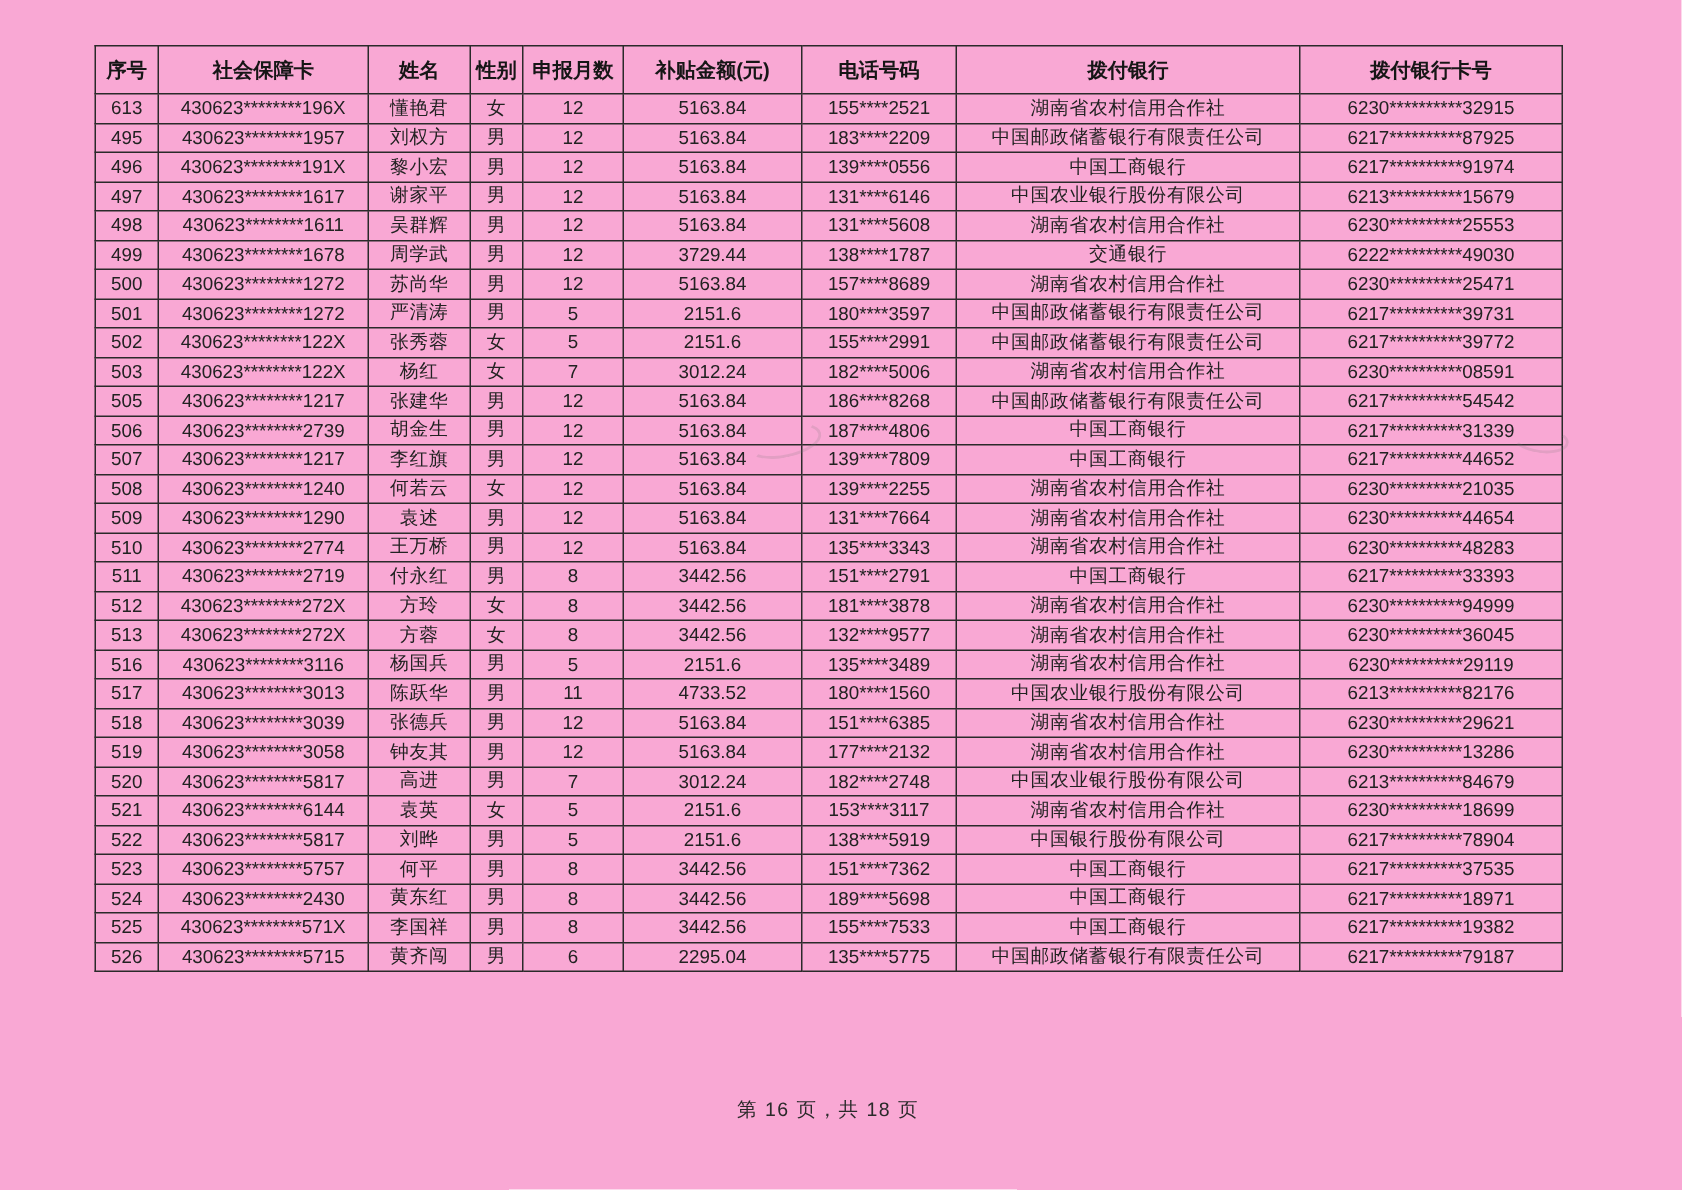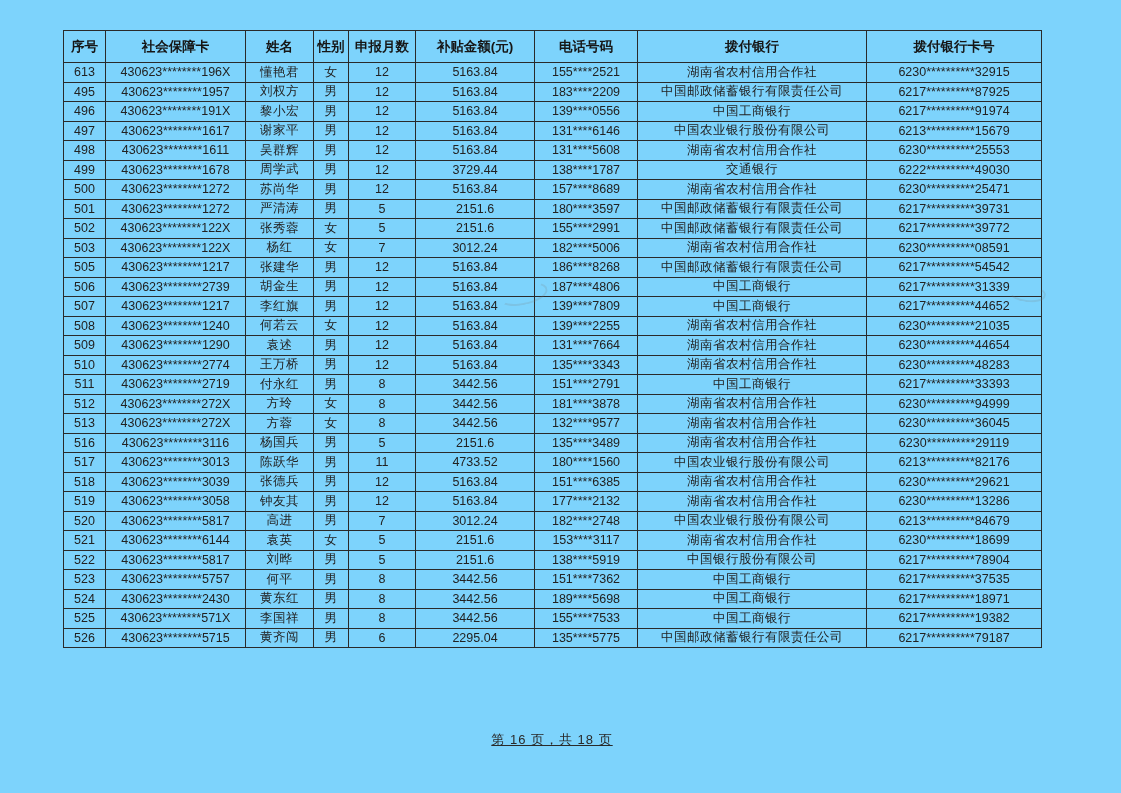--- a/index.html
+++ b/index.html
@@ -6,21 +6,21 @@
     margin: 0;
     padding: 0;
     background: #ffffff;
     font-family: "Liberation Sans", "DejaVu Sans", sans-serif;
     color: #1c1c1c;
   }
   .page {
     position: relative;
     width: 1121px;
     height: 793px;
-    background: #7dd3fc;
+    background: #f9a8d4;
     overflow: hidden;
   }
   .table-wrap {
     position: absolute;
     left: 63px;
     top: 30px;
     width: 978px;
   }
   table.records {
     border-collapse: collapse;
@@ -52,21 +52,20 @@
   }
   .footer {
     position: absolute;
     top: 731px;
     left: 63px;
     width: 978px;
     text-align: center;
     font-size: 13px;
     color: #2a2a2a;
     letter-spacing: 1px;
-    text-decoration: underline;
   }
   .artifact {
     position: absolute;
     border-radius: 50%;
     border: 2px solid rgba(120,120,120,0.18);
     border-top-color: transparent;
     border-left-color: transparent;
     pointer-events: none;
   }
   .artifact-1 { left: 498px; top: 283px; width: 46px; height: 18px; transform: rotate(-12deg); }

